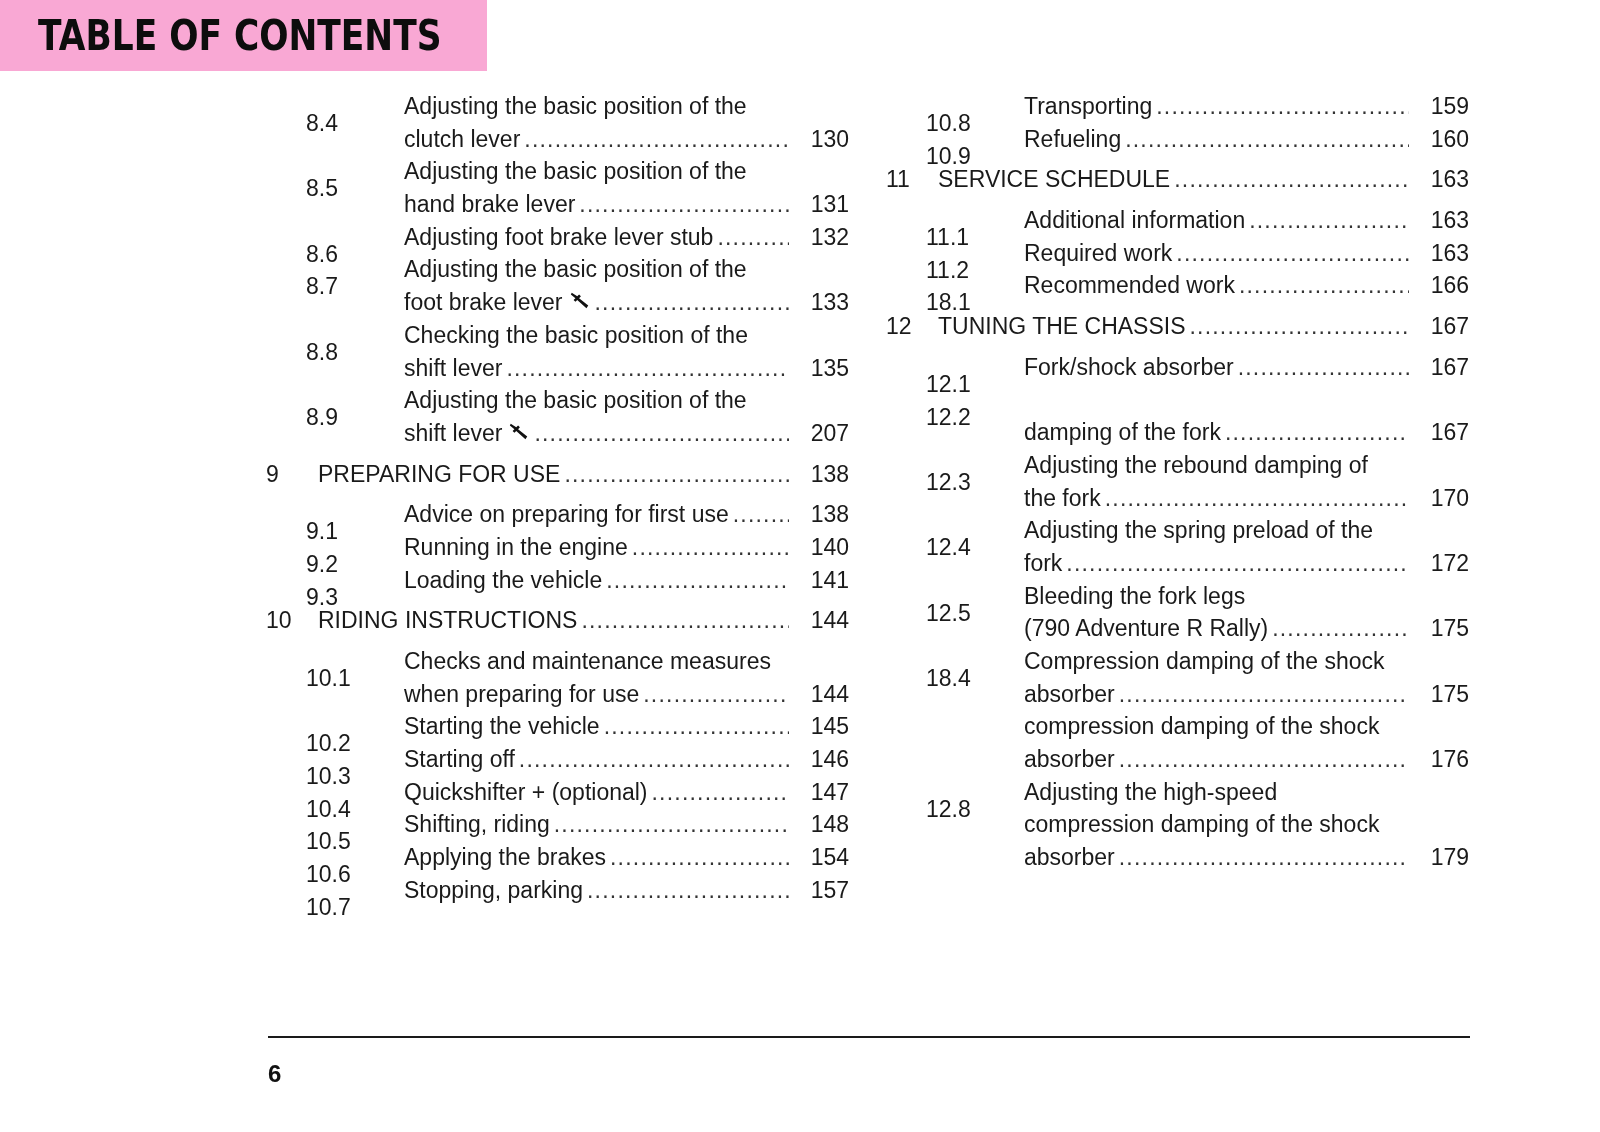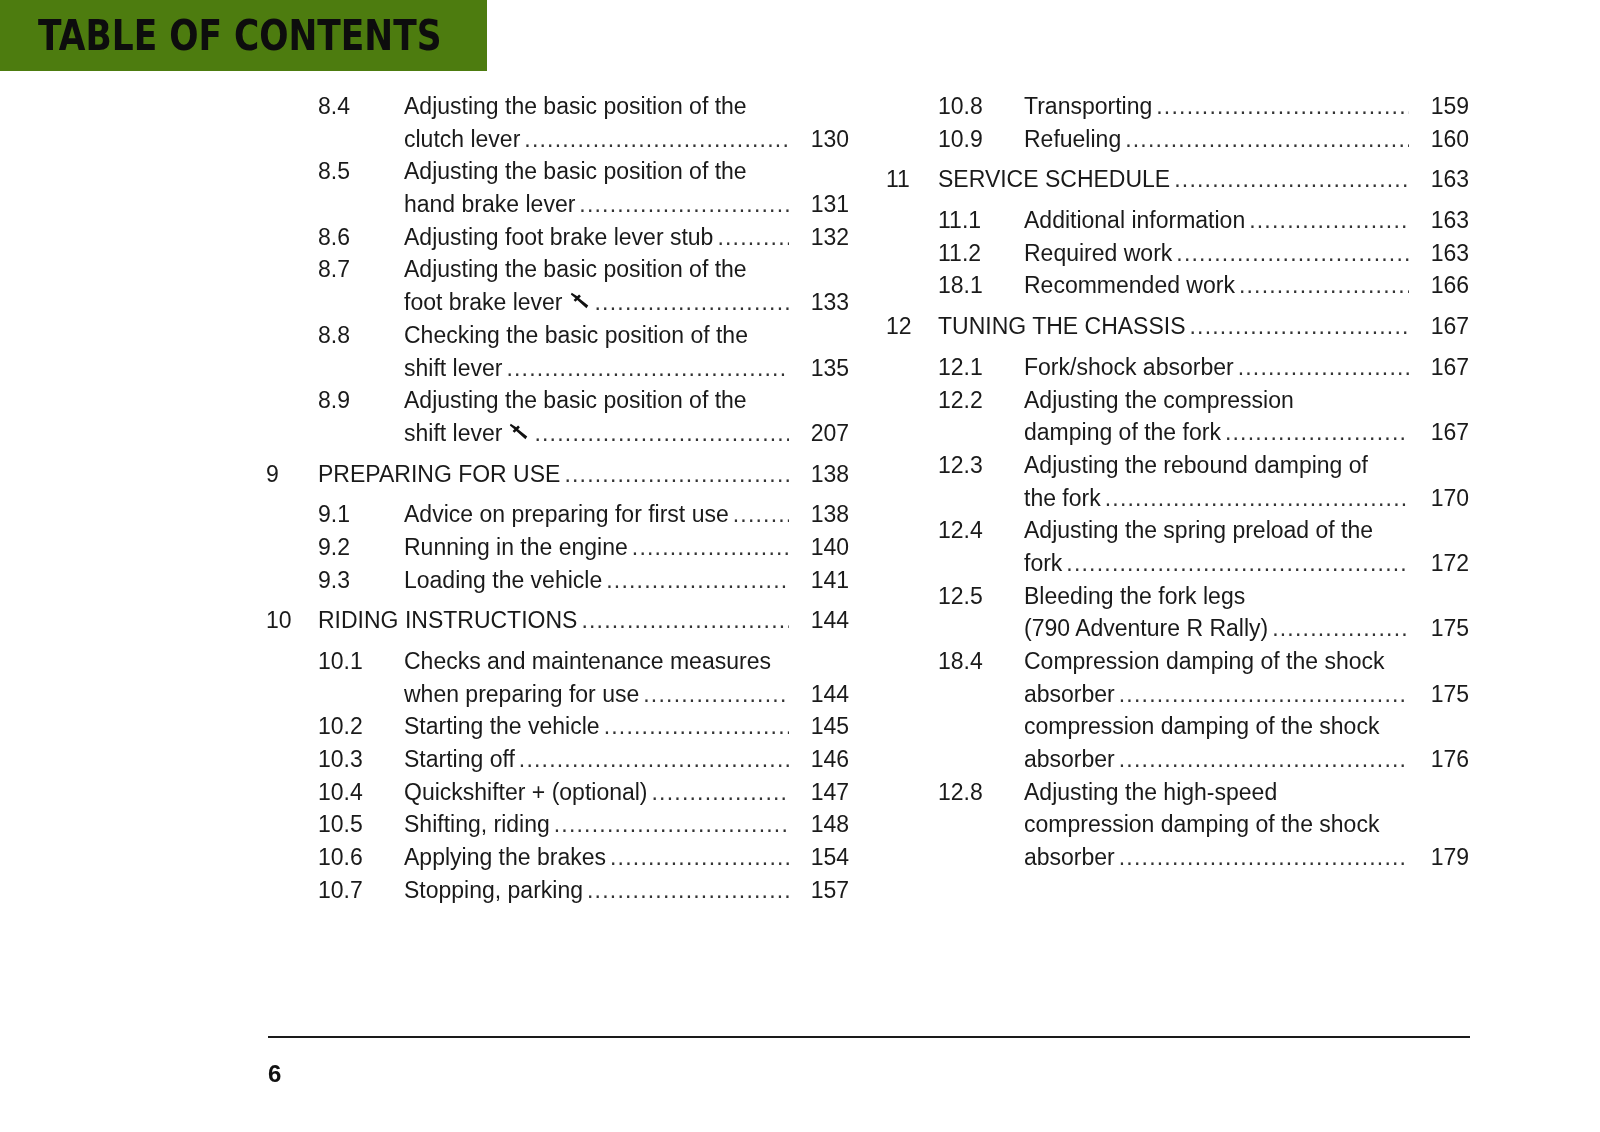--- a/index.html
+++ b/index.html
@@ -2,39 +2,39 @@
 <html><head>
 <meta charset="utf-8">
 <style>
   html, body { margin: 0; padding: 0; background: #ffffff; }
   body {
     width: 1600px; height: 1132px; position: relative; overflow: hidden;
     font-family: "Liberation Sans", sans-serif; color: #1a1a1a;
   }
   .header-bar {
     position: absolute; left: 0; top: 0; width: 487px; height: 71px;
-    background: #4d7c0f;
+    background: #f9a8d4;
   }
   .header-title {
     position: absolute; left: 38px; top: 12px;
     font-family: "DejaVu Sans", sans-serif; font-weight: bold;
     font-size: 42px; letter-spacing: 0px; color: #0d0d0d;
     transform: scaleX(0.82); transform-origin: left top;
     white-space: nowrap; line-height: 48px;
   }
   .col { position: absolute; top: 90px; }
   .col-left { left: 266px; width: 583px; }
   .col-right { left: 886px; width: 583px; }
   .line {
     position: relative; height: 32.7px; font-size: 23px; line-height: 32.7px;
     white-space: nowrap;
   }
   .chap { margin-top: 8px; margin-bottom: 8px; }
   .num-chap { position: absolute; left: 0; }
-  .num-sub { position: absolute; left: 52px; }
+  .num-sub { position: absolute; left: 40px; margin-top: 17px; }
   .text {
     position: absolute; right: 0; display: flex; align-items: baseline;
   }
   .text.sub { left: 138px; }
   .text.chapt { left: 52px; }
   .text .t { white-space: nowrap; }
   .dots {
     flex: 1; overflow: hidden; white-space: nowrap; margin: 0 2px 0 4px;
     letter-spacing: 1.2px; color: #333;
   }
@@ -350,23 +350,20 @@
         <div class="text sub">
           <span class="t">Fork/shock absorber</span>
           <span class="dots"></span>
           <span class="page">167</span>
         </div>
       </div>
     </div>
     <div>
       <div class="line">
         <span class="num-sub">12.2</span>
-        <div class="text sub">
-          <span class="t">Adjusting the compression</span>
-        </div>
       </div>
       <div class="line">
         <div class="text sub">
           <span class="t">damping of the fork</span>
           <span class="dots"></span>
           <span class="page">167</span>
         </div>
       </div>
     </div>
     <div>

